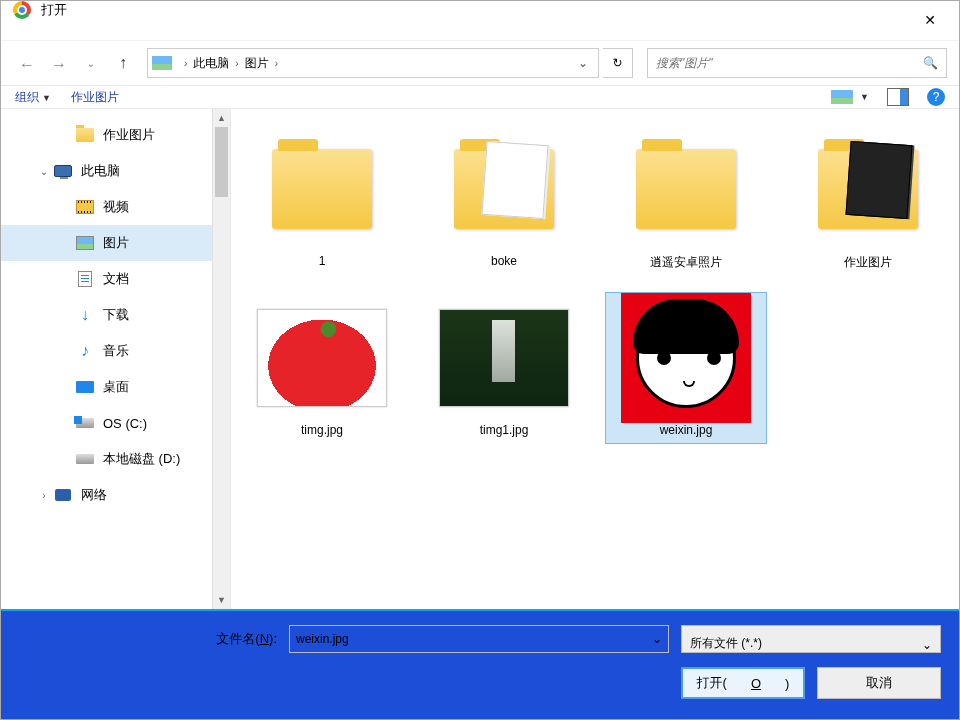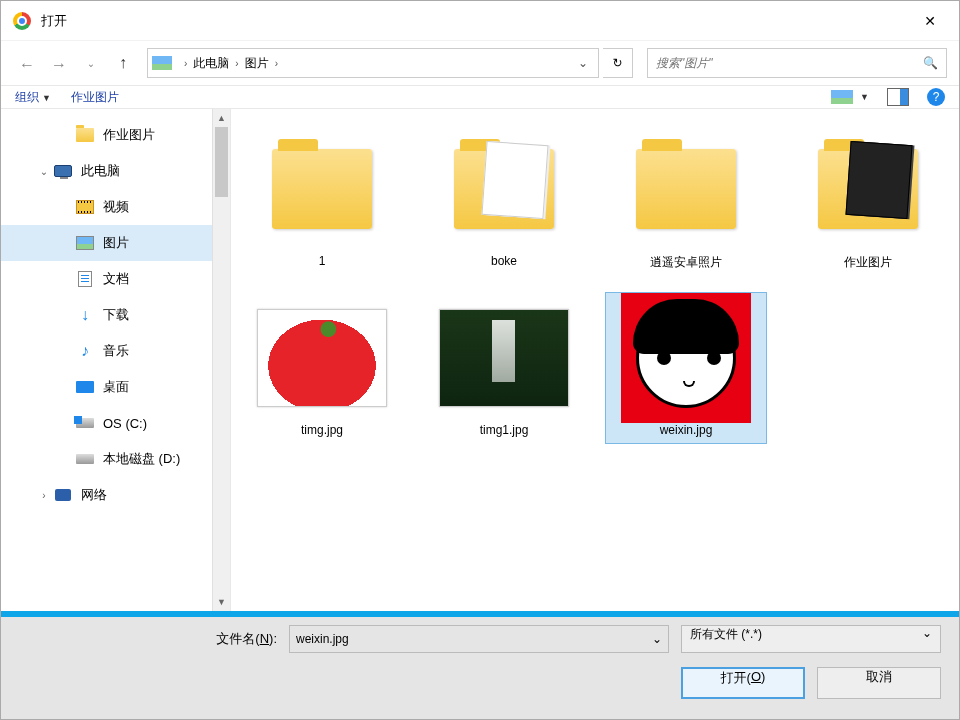--- a/index.html
+++ b/index.html
@@ -1,20 +1,20 @@
 <!DOCTYPE html>
 <html><head>
 <meta charset="utf-8">
 <style>
 * { box-sizing: border-box; margin: 0; padding: 0; }
 body { font-family: "Microsoft YaHei", "Segoe UI", sans-serif; font-size: 12px; background: #fff; color: #000; }
 .dialog { width: 960px; height: 720px; border: 1px solid #aaa; display: flex; flex-direction: column; background: #fff; }
 
 
-.titlebar { height: 40px; display: flex; align-items: center; padding: 16px 6px; background: #fff; border-bottom: 1px solid rgba(0,0,0,0.05); }
+.titlebar { height: 40px; display: flex; align-items: flex-start; padding: 0 6px; background: #fff; border-bottom: 1px solid rgba(0,0,0,0.05); }
 .titlebar .chrome-icon { width: 18px; height: 18px; border-radius: 50%; background: conic-gradient(#ea4335 0 120deg,#34a853 120deg 240deg,#fbbc05 240deg 360deg); position: relative; margin: 0 10px 0 6px; }
 .titlebar .chrome-icon::after { content:""; position:absolute; inset:4px; background:#4285f4; border-radius:50%; border:2px solid #fff; }
 .titlebar .title { font-size: 13px; color: #000; }
 .titlebar .close { margin-left: auto; width: 46px; height: 38px; display:flex; align-items:center; justify-content:center; font-size: 14px; color:#000; cursor:pointer; }
 
 
 .navrow { height: 44px; display:flex; align-items:center; padding: 0 12px; gap:4px; background:#fff; }
 .arrow-btn { width: 28px; height: 28px; display:flex; align-items:center; justify-content:center; color:#888; cursor:pointer; font-size:16px; }
 .arrow-btn.dark { color:#333; }
 .addr { flex:1; height: 30px; border:1px solid #ccc; background:#fff; display:flex; align-items:center; padding:0 4px; margin: 0 6px; }
@@ -91,29 +91,29 @@
 .waterfall { background:
   linear-gradient(to bottom, rgba(255,255,255,0.85), rgba(255,255,255,0.6)) 50% 30%/18% 65% no-repeat,
   linear-gradient(#1a3618,#0e2410); }
 .weixin-thumb { width:130px; height:130px; background:#e60012; display:flex; align-items:center; justify-content:center; }
 .face { width:100px; height:100px; background:#fff; border-radius:50%; border:3px solid #000; position:relative; }
 .face::before { content:""; position:absolute; top:-12px; left:-6px; right:-6px; height:55px; background:#000; border-radius:60px 60px 15px 15px; }
 .face::after { content:""; position:absolute; top:40px; left:18px; width:14px; height:14px; background:#000; border-radius:50%; box-shadow:50px 0 0 #000; }
 .mouth { position:absolute; bottom:18px; left:44px; width:12px; height:6px; border:2px solid #000; border-top:none; border-radius:0 0 12px 12px; }
 
 
-.footer { border-top:6px solid #0ea5e9; padding:8px 18px 20px; background:#e5e5e5; }
+.footer { border-top:2px solid #0ea5e9; padding:14px 18px 20px; background:#1d4ed8; }
 .footer-row { display:flex; align-items:center; justify-content:flex-end; gap:12px; }
 .footer-row.top { margin-bottom:14px; }
 .fn-label { font-size:13px; }
 .fn-label u { text-decoration:underline; }
 .fn-input { width:380px; height:28px; border:1px solid #bbb; padding:0 6px; font-size:12px; display:flex; align-items:center; justify-content:space-between; }
 .fn-input .val { flex:1; }
-.ft-select { width:260px; height:28px; border:1px solid #bbb; background:#eee; padding:0 8px; display:flex; align-items:flex-start; justify-content:space-between; cursor:pointer; }
-.btn { width:124px; height:32px; border:1px solid #bbb; background:#eee; font-size:13px; cursor:pointer; display:flex; align-items:flex-start; justify-content:center; }
+.ft-select { width:260px; height:28px; border:1px solid #bbb; background:#eee; padding:0 8px; display:flex; align-items:flex-end; justify-content:space-between; cursor:pointer; }
+.btn { width:124px; height:32px; border:1px solid #bbb; background:#eee; font-size:13px; cursor:pointer; display:flex; align-items:center; justify-content:center;gap:24px; }
 .btn.primary { border:2px solid #4aa0e0; background:#eaf4fc; }
 </style>
 </head>
 <body>
 
 <div class="dialog">
 
   <div class="titlebar">
     <div class="chrome-icon"></div>
     <div class="title">打开</div>

